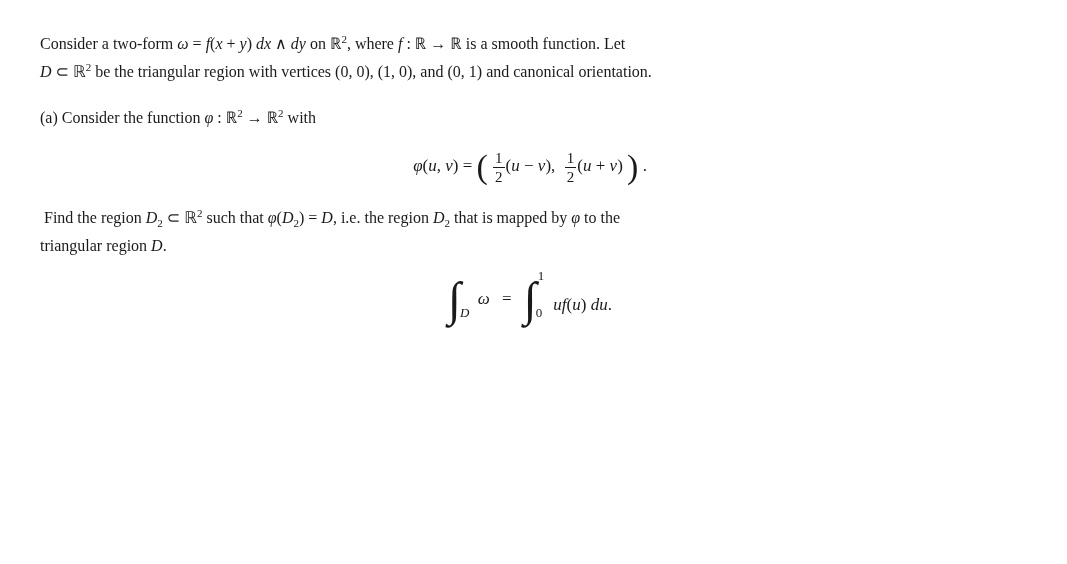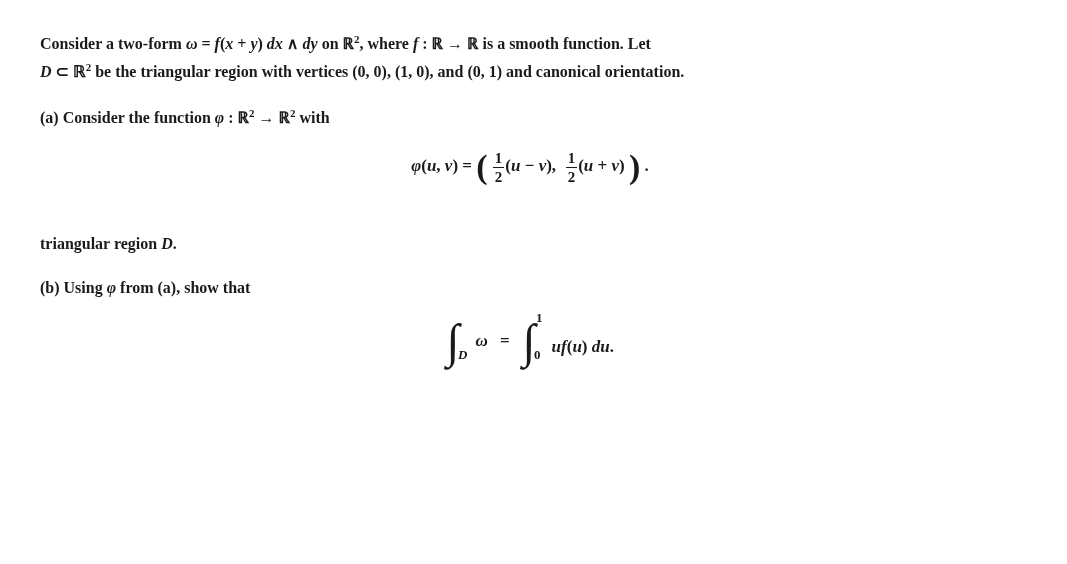--- a/index.html
+++ b/index.html
@@ -14,21 +14,20 @@
       font-size: 16px;
       color: #1a1a1a;
       width: 1067px;
       min-height: 564px;
       padding: 30px 40px;
       line-height: 1.6;
     }
 
     .content-block {
       max-width: 980px;
-      font-weight: bold;
     }
 
     .paragraph {
       margin-bottom: 18px;
       line-height: 1.65;
     }
 
     .math-display {
       text-align: center;
       margin: 1px 0 18px 0;
@@ -110,31 +109,29 @@
     </span>(<em>u</em> − <em>v</em>),&nbsp;
     <span class="frac">
       <span class="num">1</span>
       <span class="den">2</span>
     </span>(<em>u</em> + <em>v</em>)
     <span class="big-paren">)</span>
     .
   </div>
 
   <div class="paragraph">
+    <span>
+      &nbsp;Find the region <em>D</em><sub>2</sub> ⊂ ℝ<sup>2</sup> such that <em>φ</em>(<em>D</em><sub>2</sub>) = <em>D</em>, i.e. the region <em>D</em><sub>2</sub> that is mapped by <em>φ</em> to the
+    </span>
     <br>
     <span>
       triangular region <em>D</em>.
     </span>
   </div>
 
-  <div class="paragraph">
-    <span>
-      (b) Using <em>φ</em> from (a), show that
-    </span>
-  </div>
 
   <div class="integral-block">
     
     <span style="position:relative; display:inline-block;">
       <span style="font-size:2.8em; font-style:italic; line-height:0.8; vertical-align:middle;">∫</span>
       <span style="position:absolute; bottom:-6px; left:12px; font-size:13px; font-style:italic;"><em>D</em></span>
     </span>
     &nbsp;&nbsp;
     <span style="font-size:17px;"><em>ω</em></span>
     &nbsp;

